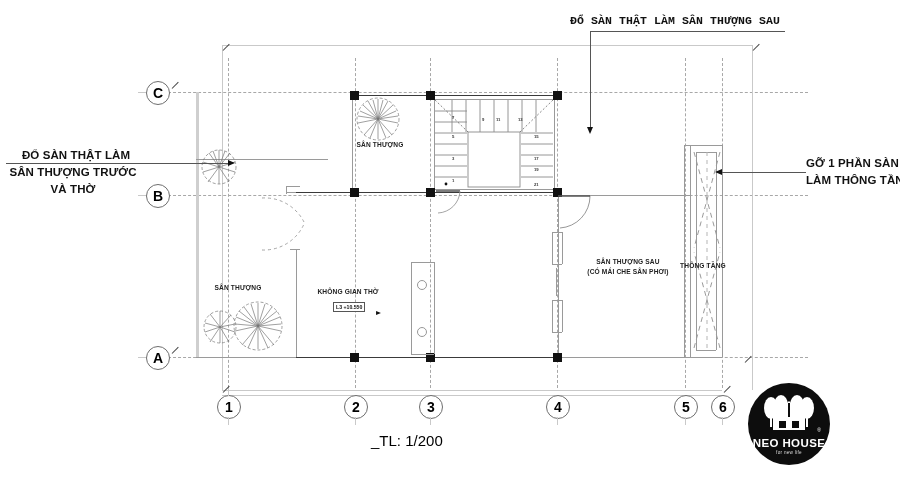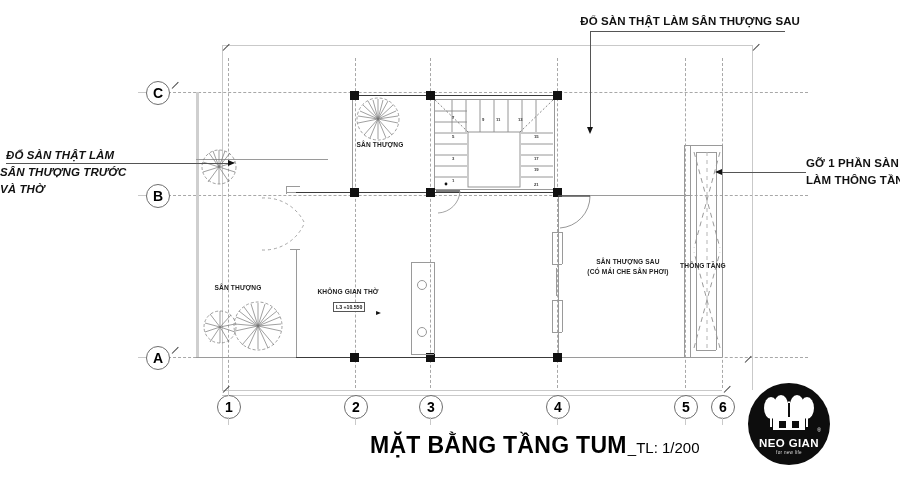--- a/index.html
+++ b/index.html
@@ -21,22 +21,22 @@
   
   .col{position:absolute;background:#111;width:9px;height:9px;}
   
   .bub{position:absolute;width:22px;height:22px;border:1.2px solid #6e6e6e;
        border-radius:50%;background:#fff;display:flex;align-items:center;
        justify-content:center;font-size:14px;font-weight:700;color:#000;}
   .bub span{line-height:1;}
   
   .note{position:absolute;font-size:11.5px;font-weight:700;letter-spacing:.1px;
         line-height:1.42;color:#111;white-space:nowrap;}
-  .note.c{text-align:right;}
-  .note.r{text-align:left;font-style:italic;}
+  .note.c{text-align:left;font-family:Liberation Mono, monospace;}
+  .note.r{text-align:center;}
   .roomlbl{position:absolute;font-size:6.6px;font-weight:700;color:#222;
            white-space:nowrap;letter-spacing:.15px;text-align:center;line-height:1.5;}
   .stairnum{position:absolute;font-size:4.2px;color:#333;font-weight:700;}
   .elev{position:absolute;border:.8px solid #555;background:#fff;
         font-size:5.2px;font-weight:700;padding:1px 2px;color:#111;white-space:nowrap;}
   
   #title-block{position:absolute;left:370px;top:432px;display:flex;align-items:baseline;}
   #title-main{font-size:23px;font-weight:700;letter-spacing:.3px;color:#000;}
   #title-scale{font-size:15px;font-weight:400;color:#000;margin-left:1px;}
   
@@ -399,21 +399,20 @@
 </div>
 
 <div>
   <div class="note" style="left:806px;top:155px;width:94px;">GỠ 1 PHẦN SÀN ĐỂ</div>
   <div class="note" style="left:806px;top:172px;width:94px;">LÀM THÔNG TẦNG</div>
   <div class="hline lead" style="left:722px;top:172px;width:84px;"></div>
   <div class="arr arr-l" style="left:715px;top:169px;"></div>
 </div>
 
 <div id="title-block">
-  <div id="title-main">MẶT BẰNG TẦNG TUM</div>
   <div id="title-scale">_TL: 1/200</div>
 </div>
 
 <div id="logo">
   <svg class="abs" style="left:13px;top:12px;" width="56" height="38">
     <g fill="#ffffff">
 
       <ellipse cx="10" cy="13" rx="7" ry="11"></ellipse>
       <ellipse cx="46" cy="13" rx="7" ry="11"></ellipse>
       <ellipse cx="20" cy="10" rx="7" ry="10"></ellipse>
@@ -424,16 +423,16 @@
       <polygon points="28,6 45,22 11,22"></polygon>
 
       <rect x="12" y="22" width="32" height="13"></rect>
     </g>
     <g fill="#0d0d0d">
       <rect x="18" y="26" width="7" height="7"></rect>
       <rect x="31" y="26" width="7" height="7"></rect>
       <rect x="27" y="8" width="2" height="14"></rect>
     </g>
   </svg>
-  <div id="logo-word">NEO GIAN</div>
+  <div id="logo-word">NEO HOUSE</div>
   <div id="logo-tag">for new life</div>
   <div id="logo-reg">®</div>
 </div>
 
 </body></html>

